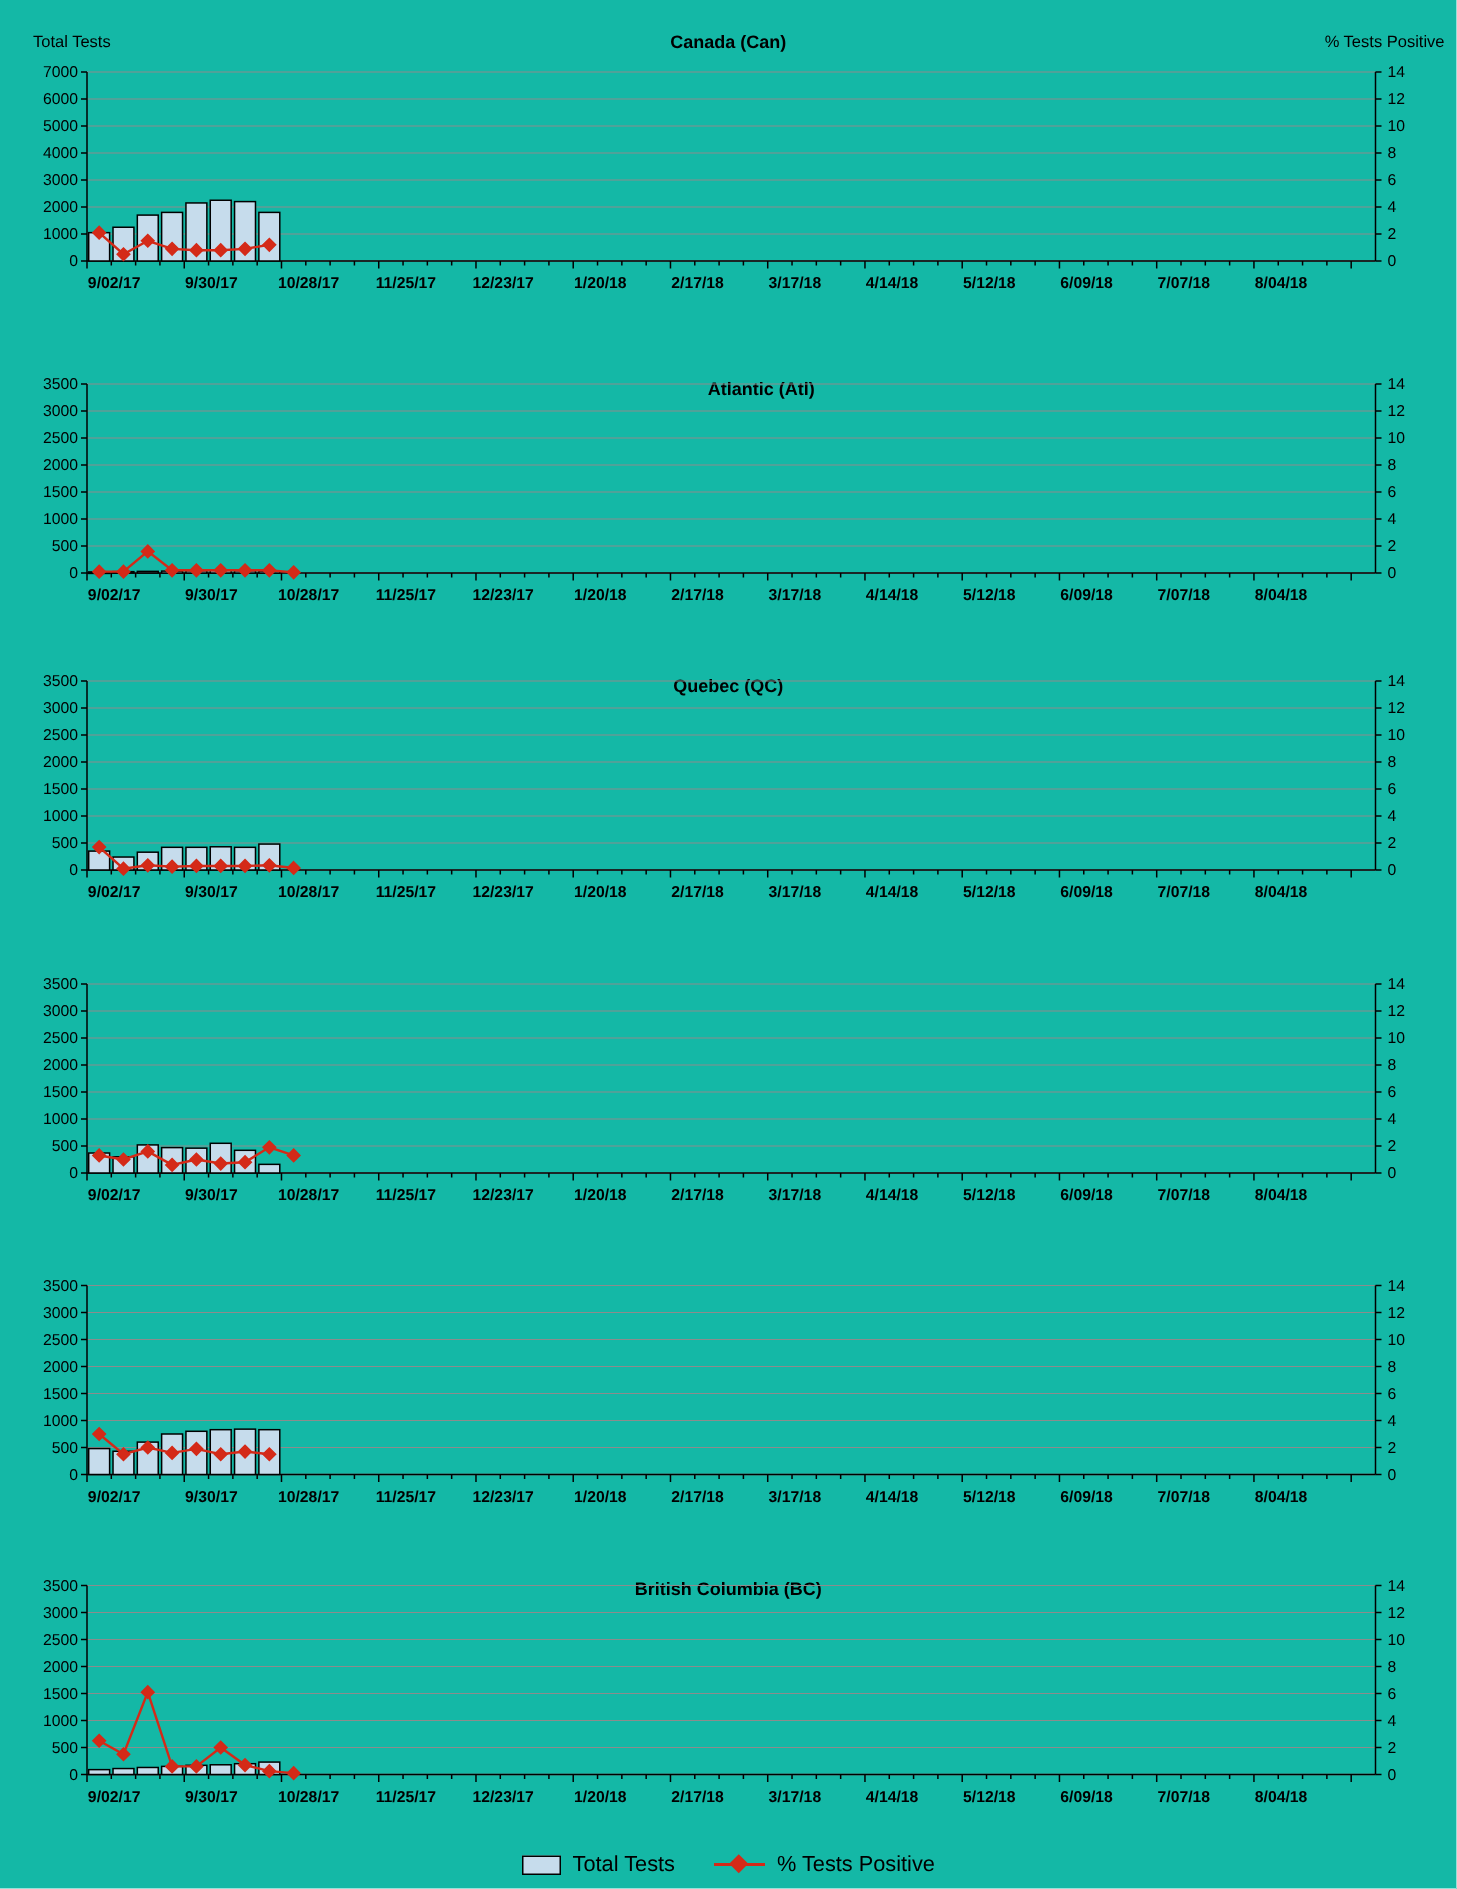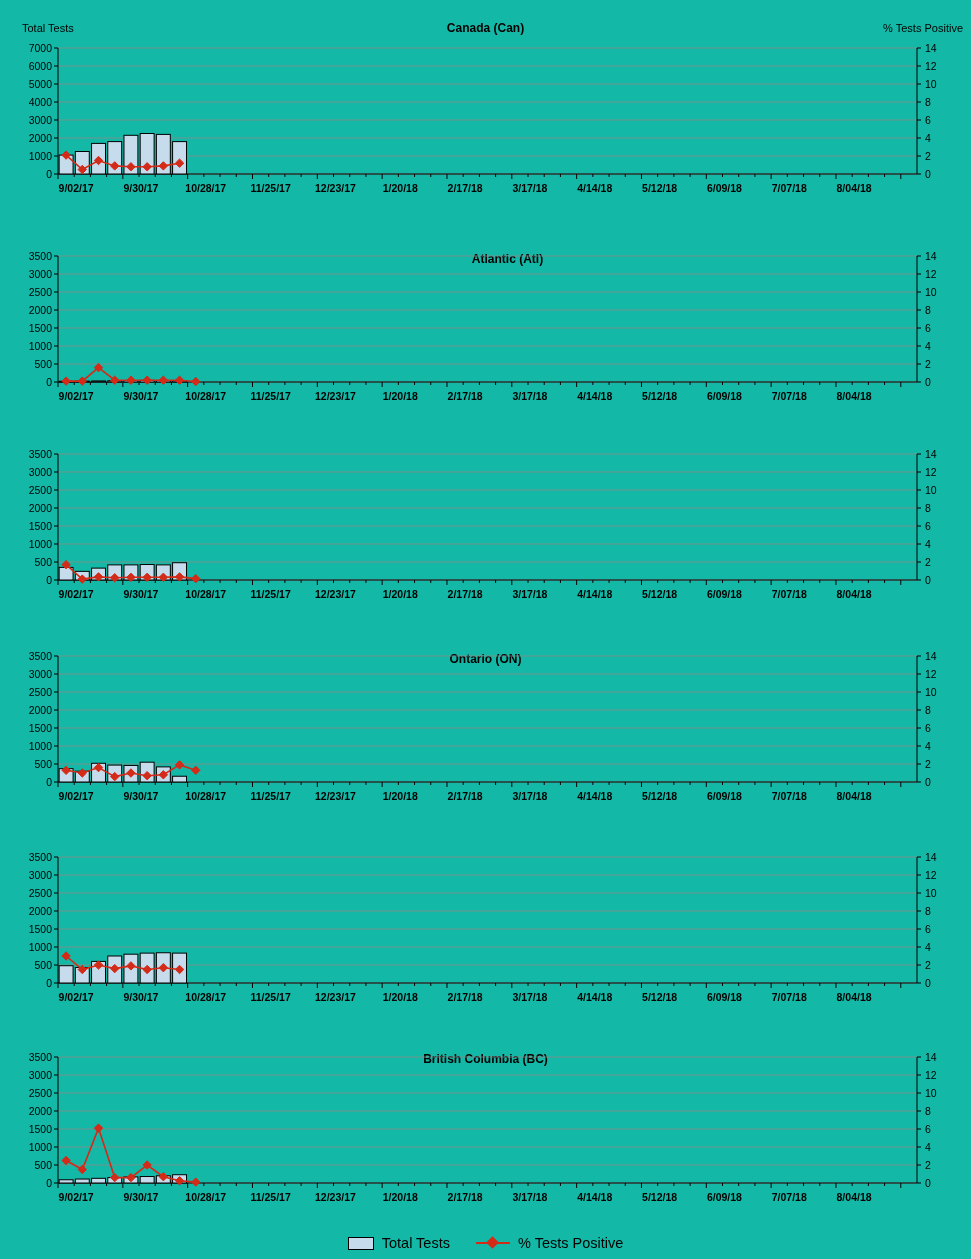--- a/index.html
+++ b/index.html
@@ -354,20 +354,21 @@
           <polygon points="130.93396226415095,130 135.13396226415094,134.2 130.93396226415095,138.39999999999998 126.73396226415095,134.2" fill="#d42a18" stroke="#d42a18" stroke-width="1"></polygon>
           <polygon points="147.14150943396226,130 151.34150943396224,134.2 147.14150943396226,138.39999999999998 142.94150943396227,134.2" fill="#d42a18" stroke="#d42a18" stroke-width="1"></polygon>
           <polygon points="163.3490566037736,130 167.54905660377358,134.2 163.3490566037736,138.39999999999998 159.1490566037736,134.2" fill="#d42a18" stroke="#d42a18" stroke-width="1"></polygon>
           <polygon points="179.5566037735849,130 183.75660377358489,134.2 179.5566037735849,138.39999999999998 175.3566037735849,134.2" fill="#d42a18" stroke="#d42a18" stroke-width="1"></polygon>
           <polygon points="195.76415094339623,131.35000000000002 199.96415094339622,135.55 195.76415094339623,139.75 191.56415094339624,135.55" fill="#d42a18" stroke="#d42a18" stroke-width="1"></polygon>
         </svg>
     </div>
   </div>
 
   <div class="panel" style="position:absolute; left:0; top:439px; height:180px;">
+    <div class="panel-title" style="top:11px;">Quebec (QC)</div>
     <div class="plotwrap" style="left:0; top:5px;">
       <svg id="svg2" width="971" height="175">
           <line x1="58" y1="136" x2="917" y2="136" stroke="#8c8c8c" stroke-width="1"></line>
           <text x="52" y="139.6" class="tick-text" text-anchor="end">0</text>
           <line x1="54" y1="136" x2="58" y2="136" stroke="#000000" stroke-width="1"></line>
           <line x1="58" y1="118" x2="917" y2="118" stroke="#8c8c8c" stroke-width="0.8"></line>
           <text x="52" y="121.6" class="tick-text" text-anchor="end">500</text>
           <line x1="54" y1="118" x2="58" y2="118" stroke="#000000" stroke-width="1"></line>
           <line x1="58" y1="100" x2="917" y2="100" stroke="#8c8c8c" stroke-width="0.8"></line>
           <text x="52" y="103.6" class="tick-text" text-anchor="end">1000</text>
@@ -488,21 +489,20 @@
           <polygon points="130.93396226415095,129.10000000000002 135.13396226415094,133.3 130.93396226415095,137.5 126.73396226415095,133.3" fill="#d42a18" stroke="#d42a18" stroke-width="1"></polygon>
           <polygon points="147.14150943396226,129.10000000000002 151.34150943396224,133.3 147.14150943396226,137.5 142.94150943396227,133.3" fill="#d42a18" stroke="#d42a18" stroke-width="1"></polygon>
           <polygon points="163.3490566037736,129.10000000000002 167.54905660377358,133.3 163.3490566037736,137.5 159.1490566037736,133.3" fill="#d42a18" stroke="#d42a18" stroke-width="1"></polygon>
           <polygon points="179.5566037735849,128.65 183.75660377358489,132.85 179.5566037735849,137.04999999999998 175.3566037735849,132.85" fill="#d42a18" stroke="#d42a18" stroke-width="1"></polygon>
           <polygon points="195.76415094339623,130.45000000000002 199.96415094339622,134.65 195.76415094339623,138.85 191.56415094339624,134.65" fill="#d42a18" stroke="#d42a18" stroke-width="1"></polygon>
         </svg>
     </div>
   </div>
 
   <div class="panel" style="position:absolute; left:0; top:640px; height:180px;">
-    <div class="panel-title" style="top:12px;">Ontario (ON)</div>
     <div class="plotwrap" style="left:0; top:6px;">
       <svg id="svg3" width="971" height="175">
           <line x1="58" y1="136" x2="917" y2="136" stroke="#8c8c8c" stroke-width="1"></line>
           <text x="52" y="139.6" class="tick-text" text-anchor="end">0</text>
           <line x1="54" y1="136" x2="58" y2="136" stroke="#000000" stroke-width="1"></line>
           <line x1="58" y1="118" x2="917" y2="118" stroke="#8c8c8c" stroke-width="0.8"></line>
           <text x="52" y="121.6" class="tick-text" text-anchor="end">500</text>
           <line x1="54" y1="118" x2="58" y2="118" stroke="#000000" stroke-width="1"></line>
           <line x1="58" y1="100" x2="917" y2="100" stroke="#8c8c8c" stroke-width="0.8"></line>
           <text x="52" y="103.6" class="tick-text" text-anchor="end">1000</text>

